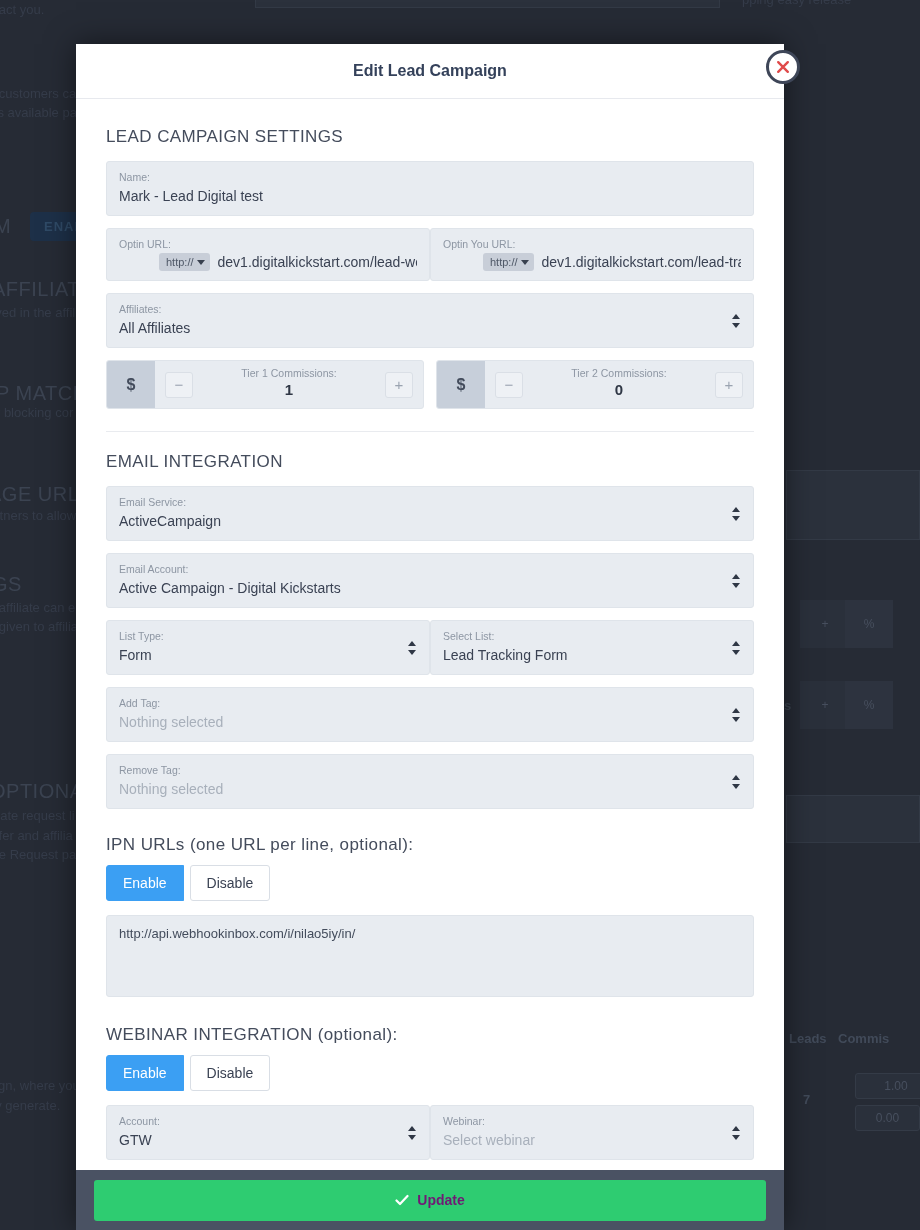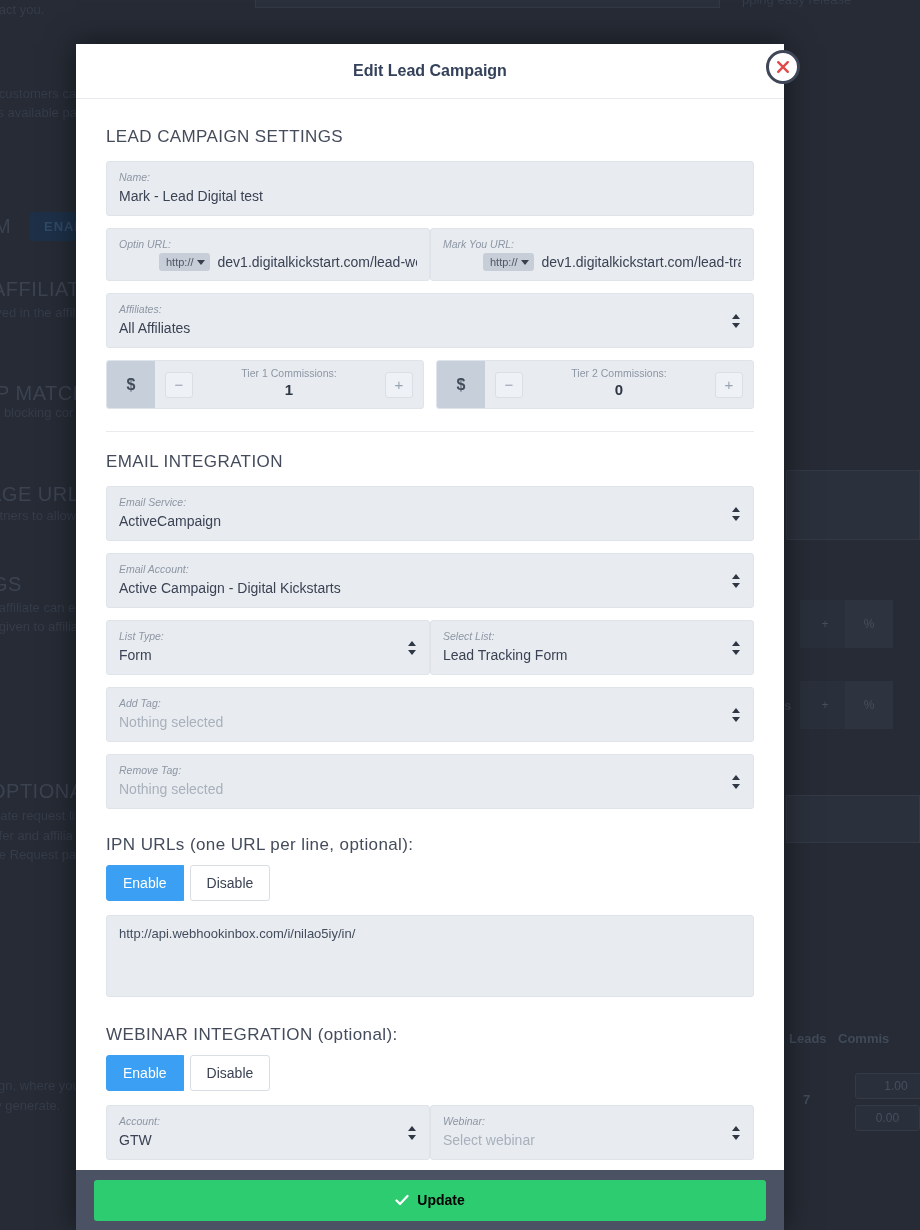--- a/index.html
+++ b/index.html
@@ -132,21 +132,20 @@
     border-radius: 3px;
     padding: 8px 12px 9px 12px;
     position: relative;
     margin-bottom: 12px;
   }
   .field-label {
     font-size: 10.5px;
     color: #8d96a3;
     line-height: 14px;
     margin-bottom: 2px;
-    font-style: italic;
   }
   .field-value {
     font-size: 14px;
     color: #3a4253;
     line-height: 20px;
     white-space: nowrap;
     overflow: hidden;
   }
   .field-value.placeholder { color: #a8b0bb; }
 
@@ -288,21 +287,21 @@
     display: flex;
     align-items: center;
     padding: 0 18px;
   }
   #update-btn {
     flex: 1;
     height: 41px;
     background: #2ecc71;
     border: none;
     border-radius: 3px;
-    color: #000000;
+    color: #701a75;
     font-size: 14px;
     font-weight: bold;
     font-family: "Liberation Sans", sans-serif;
     display: flex;
     align-items: center;
     justify-content: center;
     gap: 8px;
     cursor: pointer;
   }
 </style>
@@ -383,21 +382,21 @@
         <div class="field-label">Optin URL:</div>
         <div class="url-inner">
           <span class="url-prefix">
             <span>http://</span>
             <span class="mini-caret"></span>
           </span>
           <span class="url-text">dev1.digitalkickstart.com/lead-webinar-integrat</span>
         </div>
       </div>
       <div class="field">
-        <div class="field-label">Mark You URL:</div>
+        <div class="field-label">Optin You URL:</div>
         <div class="url-inner">
           <span class="url-prefix">
             <span>http://</span>
             <span class="mini-caret"></span>
           </span>
           <span class="url-text">dev1.digitalkickstart.com/lead-tracking-thanks/</span>
         </div>
       </div>
     </div>
 

